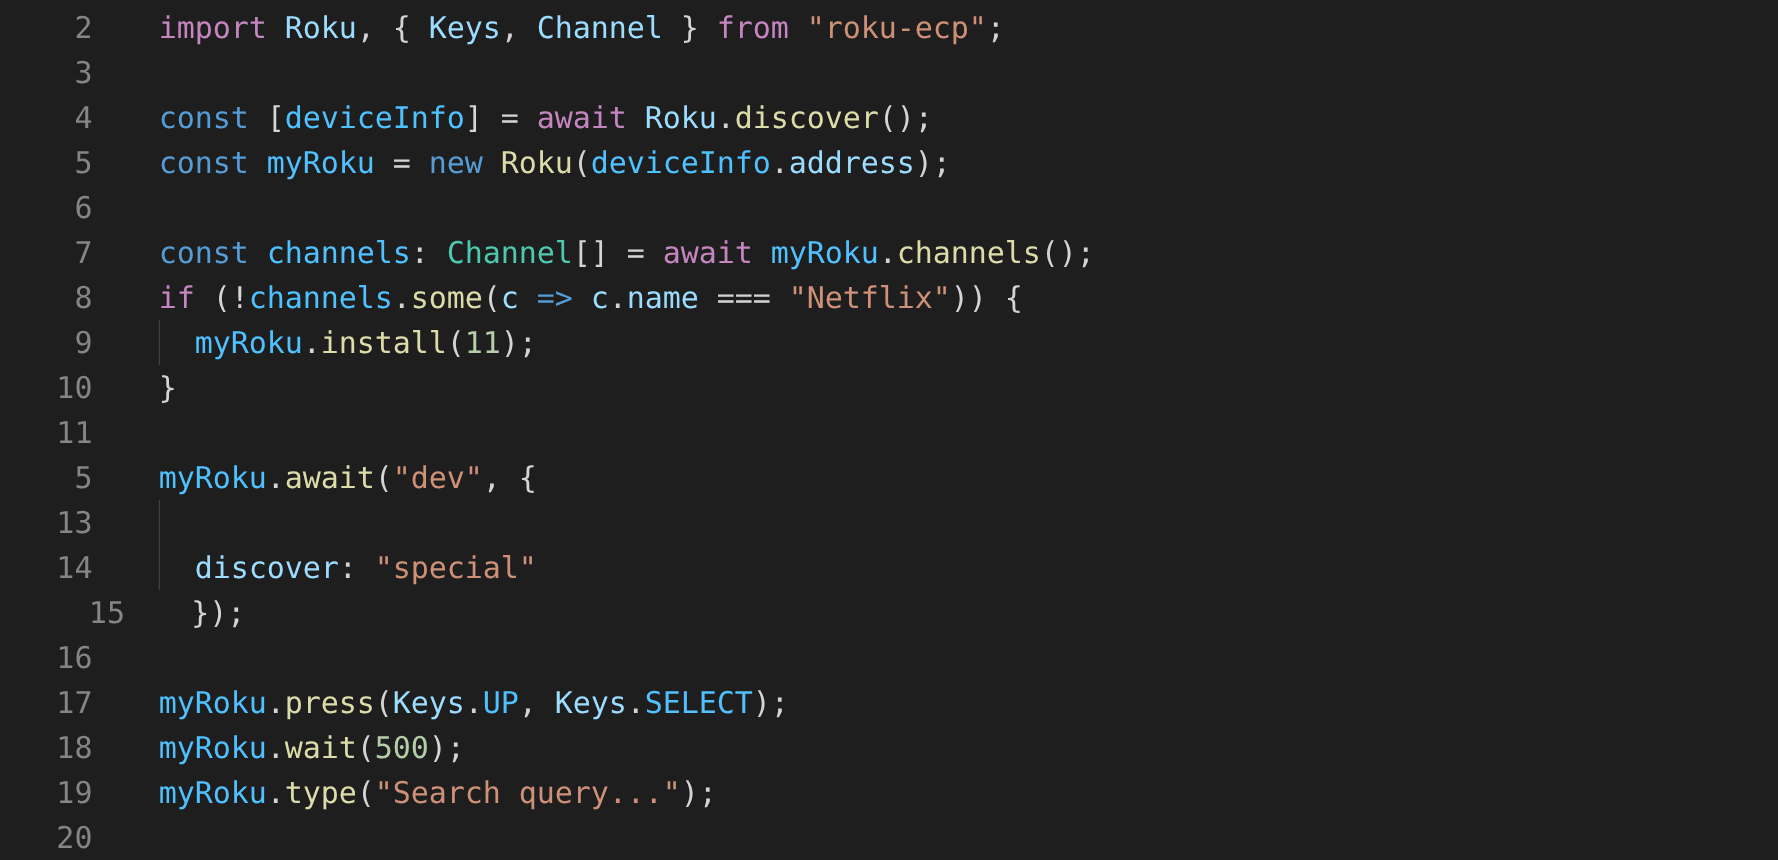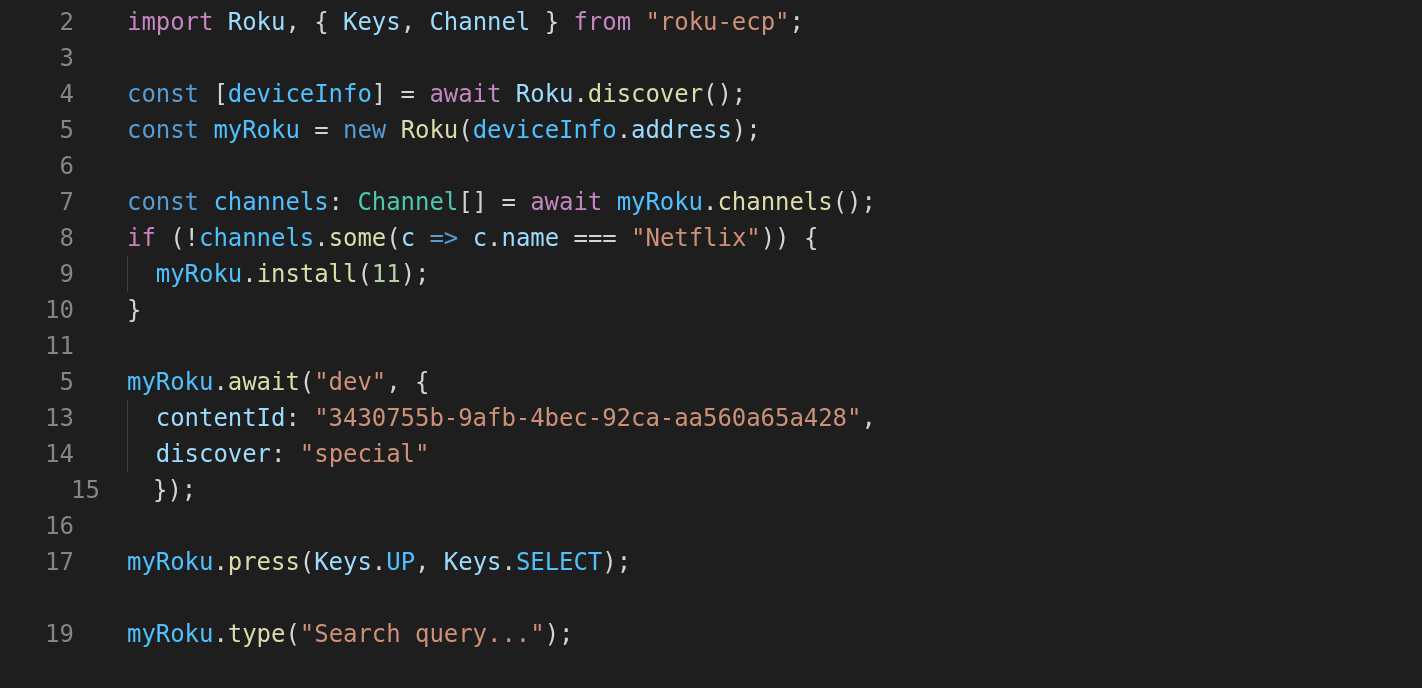--- a/index.html
+++ b/index.html
@@ -65,19 +65,21 @@
     <div class="line" style="top: 40px;"><span class="ln">3</span><span class="code"></span></div>
     <div class="line" style="top: 76px;"><span class="ln">4</span><span class="code"><span class="t-st">const</span><span class="t-pun"> [</span><span class="t-const">deviceInfo</span><span class="t-pun">] = </span><span class="t-kw">await</span><span class="t-pun"> </span><span class="t-var">Roku</span><span class="t-pun">.</span><span class="t-fn">discover</span><span class="t-pun">();</span></span></div>
     <div class="line" style="top: 112px;"><span class="ln">5</span><span class="code"><span class="t-st">const</span><span class="t-pun"> </span><span class="t-const">myRoku</span><span class="t-pun"> = </span><span class="t-st">new</span><span class="t-pun"> </span><span class="t-fn">Roku</span><span class="t-pun">(</span><span class="t-const">deviceInfo</span><span class="t-pun">.</span><span class="t-var">address</span><span class="t-pun">);</span></span></div>
     <div class="line" style="top: 148px;"><span class="ln">6</span><span class="code"></span></div>
     <div class="line" style="top: 184px;"><span class="ln">7</span><span class="code"><span class="t-st">const</span><span class="t-pun"> </span><span class="t-const">channels</span><span class="t-pun">: </span><span class="t-type">Channel</span><span class="t-pun">[] = </span><span class="t-kw">await</span><span class="t-pun"> </span><span class="t-const">myRoku</span><span class="t-pun">.</span><span class="t-fn">channels</span><span class="t-pun">();</span></span></div>
     <div class="line" style="top: 220px;"><span class="ln">8</span><span class="code"><span class="t-kw">if</span><span class="t-pun"> (!</span><span class="t-const">channels</span><span class="t-pun">.</span><span class="t-fn">some</span><span class="t-pun">(</span><span class="t-var">c</span><span class="t-pun"> </span><span class="t-st">=&gt;</span><span class="t-pun"> </span><span class="t-var">c</span><span class="t-pun">.</span><span class="t-var">name</span><span class="t-pun"> === </span><span class="t-str">"Netflix"</span><span class="t-pun">)) {</span></span></div>
     <div class="line" style="top: 256px;"><span class="ln">9</span><span class="guide"></span><span class="code"><span class="t-pun">  </span><span class="t-const">myRoku</span><span class="t-pun">.</span><span class="t-fn">install</span><span class="t-pun">(</span><span class="t-num">11</span><span class="t-pun">);</span></span></div>
     <div class="line" style="top: 292px;"><span class="ln">10</span><span class="code"><span class="t-pun">}</span></span></div>
     <div class="line" style="top: 328px;"><span class="ln">11</span><span class="code"></span></div>
     <div class="line" style="top: 364px;"><span class="ln">5</span><span class="code"><span class="t-const">myRoku</span><span class="t-pun">.</span><span class="t-fn">await</span><span class="t-pun">(</span><span class="t-str">"dev"</span><span class="t-pun">, {</span></span></div>
-    <div class="line" style="top: 400px;"><span class="ln">13</span><span class="guide"></span><span class="code"><span class="t-pun">  </span><span class="t-var">contentId</span><span class="t-pun">: </span><span class="t-str">"3430755b-9afb-4bec-92ca-aa560a65a428"</span><span class="t-pun">,</span></span></div>
+    <div class="line" style="top: 400px;"><span class="ln">13</span><span class="guide"></span></div>
     <div class="line" style="top: 436px;"><span class="ln">14</span><span class="guide"></span><span class="code"><span class="t-pun">  </span><span class="t-var">discover</span><span class="t-pun">: </span><span class="t-str">"special"</span></span></div>
     <div class="line" style="top: 472px; margin-left: 26px;"><span class="ln">15</span><span class="code"><span class="t-pun">});</span></span></div>
     <div class="line" style="top: 508px; padding-left: 12px;"><span class="ln">16</span><span class="code"></span></div>
     <div class="line" style="top: 544px;"><span class="ln">17</span><span class="code"><span class="t-const">myRoku</span><span class="t-pun">.</span><span class="t-fn">press</span><span class="t-pun">(</span><span class="t-var">Keys</span><span class="t-pun">.</span><span class="t-const">UP</span><span class="t-pun">, </span><span class="t-var">Keys</span><span class="t-pun">.</span><span class="t-const">SELECT</span><span class="t-pun">);</span></span></div>
+    <div class="line" style="top: 580px;"><span class="ln">18</span><span class="code"><span class="t-const">myRoku</span><span class="t-pun">.</span><span class="t-fn">wait</span><span class="t-pun">(</span><span class="t-num">500</span><span class="t-pun">);</span></span></div>
     <div class="line" style="top: 616px;"><span class="ln">19</span><span class="code"><span class="t-const">myRoku</span><span class="t-pun">.</span><span class="t-fn">type</span><span class="t-pun">(</span><span class="t-str">"Search query..."</span><span class="t-pun">);</span></span></div>
+    <div class="line" style="top: 652px;"><span class="ln">20</span><span class="code"></span></div>
   </div>
 
 </body></html>

